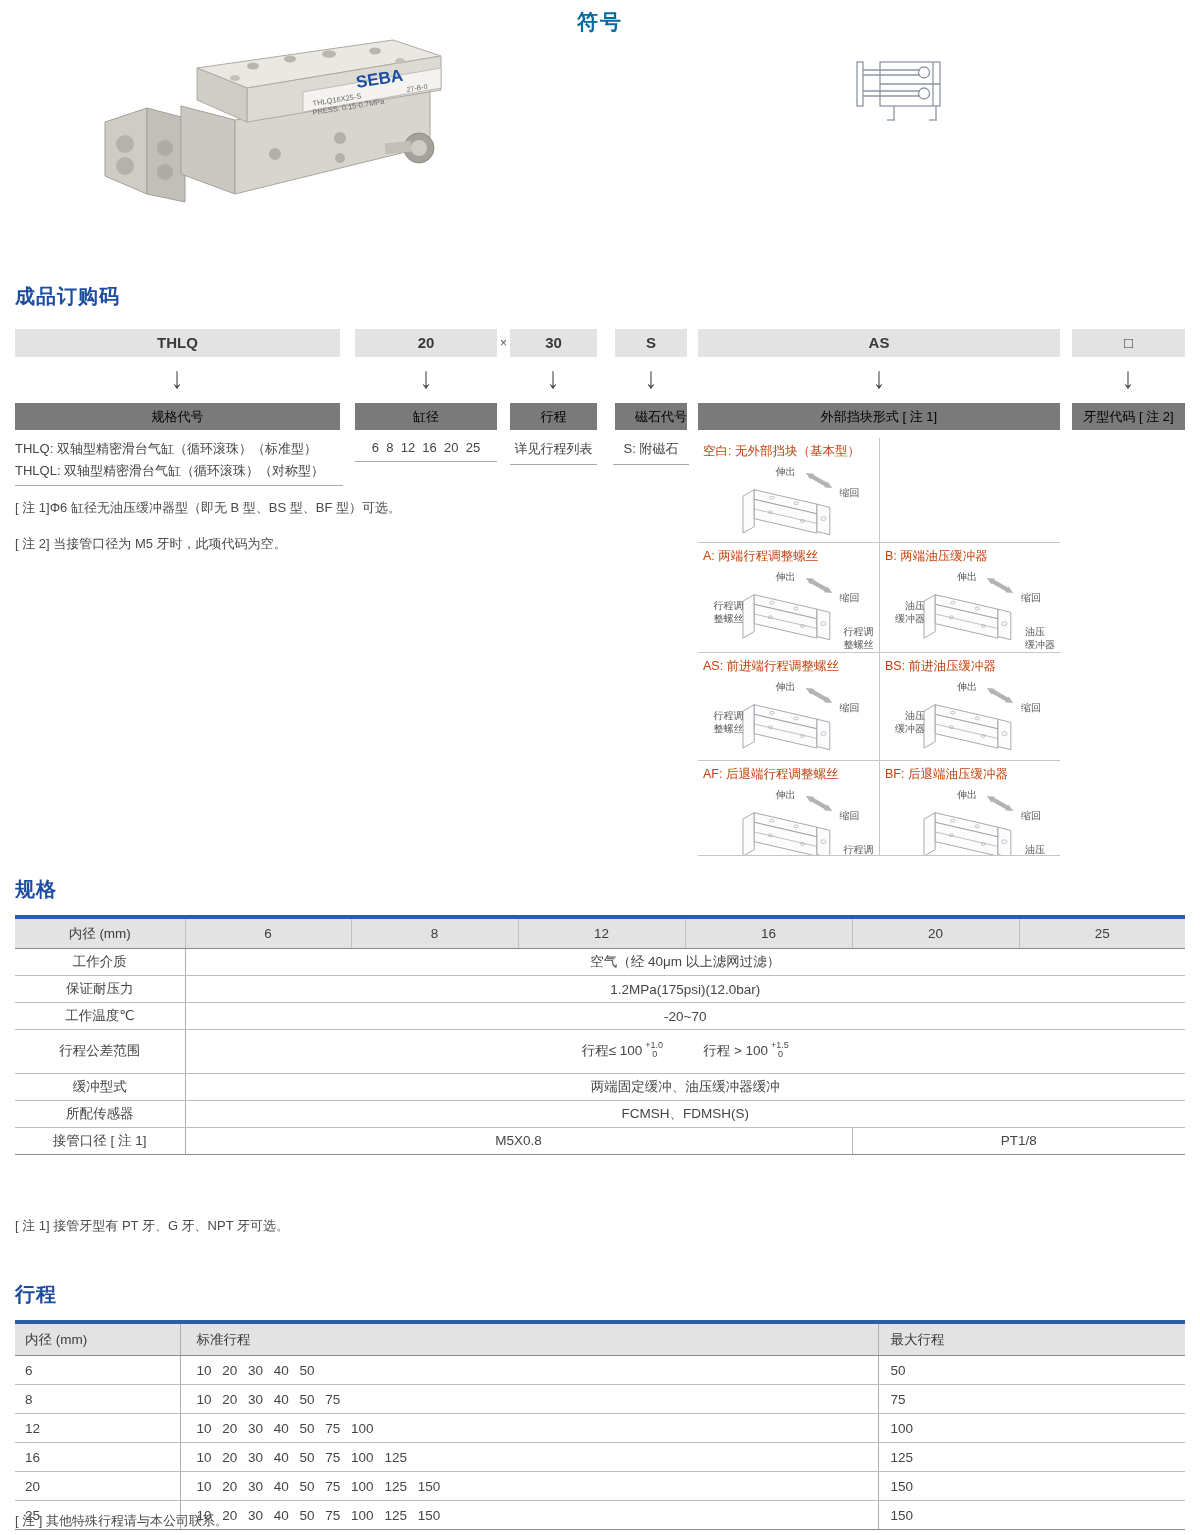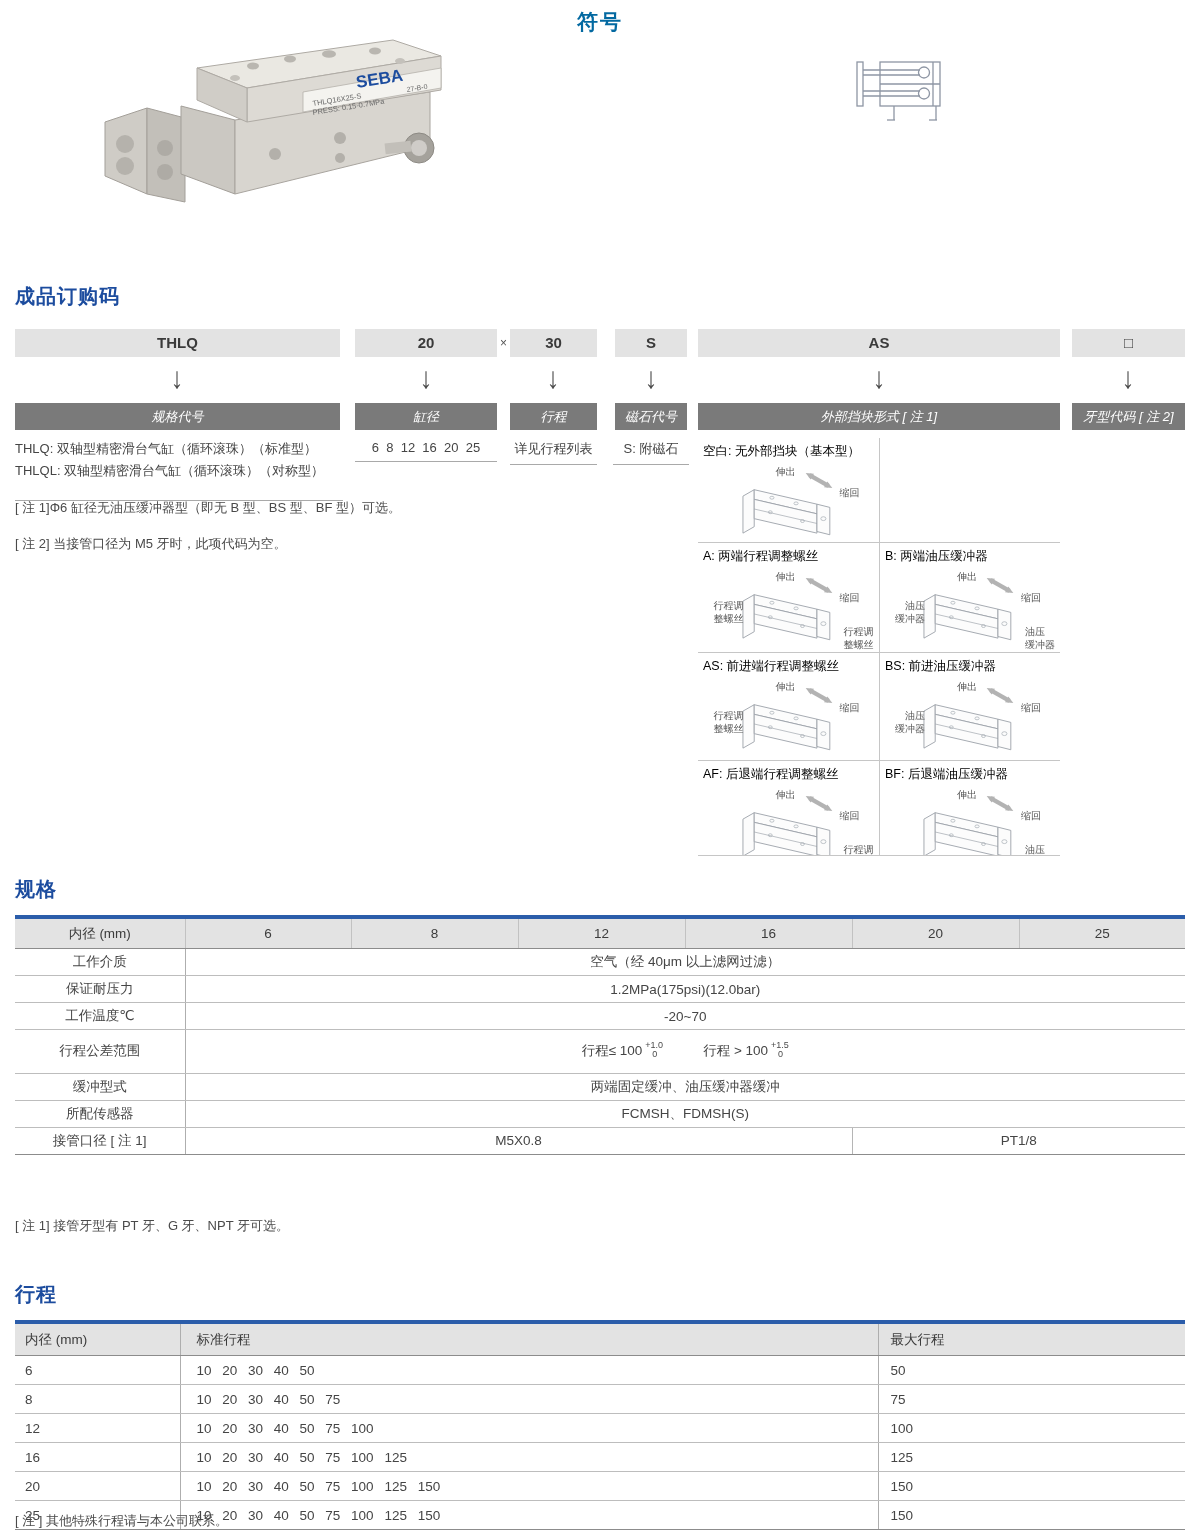--- a/index.html
+++ b/index.html
@@ -24,41 +24,41 @@
   .cb3 { left:510px; width:87px;  }
   .cb4 { left:615px; width:72px;  }
   .cb5 { left:698px; width:362px; }
   .cb6 { left:1072px; width:113px; }
   .mult-sign { position:absolute; left:495px; top:46px; width:17px; height:28px; line-height:28px;
                text-align:center; font-size:12px; color:#555; }
   .down-arrow { position:absolute; top:80px; width:24px; text-align:center;
                 font-size:26px; color:#4c4c4c; font-weight:300; line-height:30px;
                 transform:scaleY(1.15); }
   .da1{left:165px;} .da2{left:414px;} .da3{left:541px;} .da4{left:639px;} .da5{left:867px;} .da6{left:1116px;}
-  .hdr-bar { position:absolute; top:120px; height:27px; background:#7a7a7a; color:#ffffff;
-             font-size:13px; text-align:center; line-height:27px;font-style:italic; }
+  .hdr-bar { position:absolute; top:120px; height:27px; background:#7a7a7a; color:#000000;
+             font-size:13px; text-align:center; line-height:27px; }
   .hb1 { left:15px;  width:325px; }
   .hb2 { left:355px; width:142px; }
   .hb3 { left:510px; width:87px;  }
-  .hb4 { left:615px; width:72px;  }
+  .hb4 { left:615px; width:72px;text-align:right;  }
   .hb5 { left:698px; width:362px; }
   .hb6 { left:1072px; width:113px; }
 
   .desc { position:absolute; top:155px; font-size:13px; color:#454545; }
-  .d1 { left:15px; width:328px; line-height:1.7; padding-bottom:18px; border-bottom:1px solid #a9a9a9; }
+  .d1 { left:15px; width:328px; line-height:1.7; padding-bottom:3px; border-bottom:1px solid #a9a9a9; }
   .d2 { left:355px; width:142px; text-align:center; white-space:pre; padding:2px 0 6px; border-bottom:1px solid #a9a9a9; }
   .d3 { left:510px; width:87px; text-align:center; padding:2px 0 6px; border-bottom:1px solid #a9a9a9; }
   .d4 { left:613px; width:76px; text-align:center; padding:2px 0 6px; border-bottom:1px solid #a9a9a9; }
   .d6 { left:1072px; width:113px; line-height:1.9; padding:2px 0 12px 2px; border-bottom:1px solid #a9a9a9; }
 
   .stopper-grid { position:absolute; left:698px; top:155px; width:362px;
                   display:grid; grid-template-columns:182px 180px; grid-template-rows:105px 110px 108px 95px; }
   .stopper-cell { position:relative; border-bottom:1px solid #c6c6c6; overflow:hidden; }
   .stopper-cell:nth-child(odd) { border-right:1px solid #c6c6c6; }
-  .stopper-title { font-size:12.5px; color:#000000; margin:5px 2px 0 5px; white-space:nowrap; }
+  .stopper-title { font-size:12.5px; color:#c2410c; margin:5px 2px 0 5px; white-space:nowrap; }
   .diagram { position:relative; width:170px; height:80px; margin:6px auto 0; }
   svg.cyl { position:absolute; left:24px; top:6px; width:120px; height:74px; }
   svg.arrowsvg { position:absolute; left:96px; top:2px; width:38px; height:25px; }
   .lbl-extend { position:absolute; top:-1px; left:72px; font-size:10px; color:#555; }
   .lbl-retract { position:absolute; top:20px; left:136px; font-size:10px; color:#555; }
   .lbl-left { position:absolute; left:-4px; top:28px; width:44px; font-size:10px; color:#555;
               white-space:pre-line; text-align:right; line-height:1.3; }
   .lbl-right { position:absolute; right:0px; bottom:0px; font-size:10px; color:#555;
                white-space:pre-line; line-height:1.3; text-align:left; }
 

